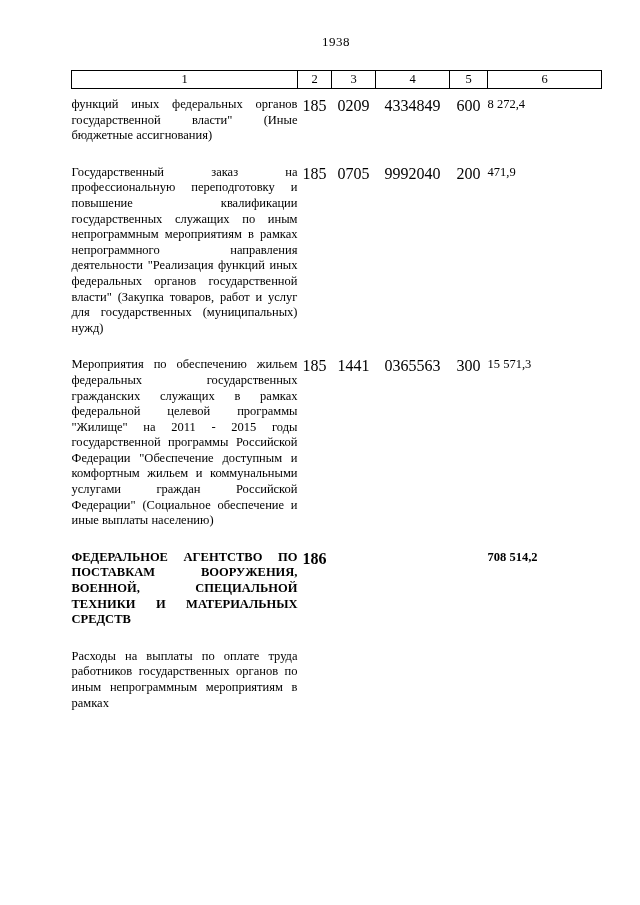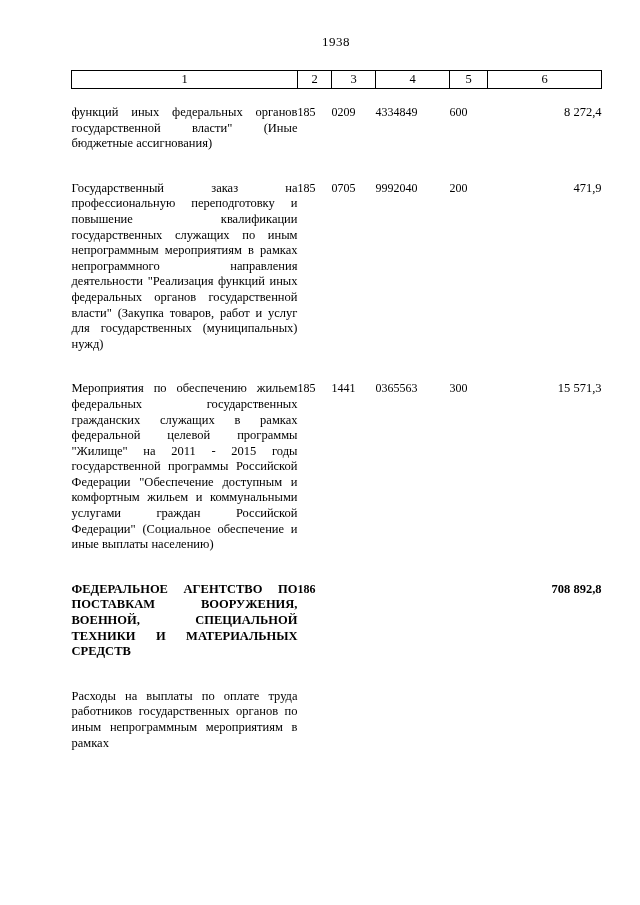--- a/index.html
+++ b/index.html
@@ -60,33 +60,33 @@
     text-align: justify;
     text-align-last: justify;
     padding-right: 2px;
     line-height: 15.6px;
     font-size: 12.5px;
   }
   td.name.last-left {
     text-align-last: left;
   }
   td.num {
-    text-align: left;
-    font-size: 12px;
+    text-align: center;
+    font-size: 16px;
     vertical-align: bottom;
     padding-bottom: 0;
   }
   td.sum {
-    text-align: right;
+    text-align: left;
     font-size: 12.5px;
     vertical-align: bottom;
     padding-right: 4px;
   }
   tr.data-row > td {
-    padding-top: 16px;
+    padding-top: 8px;
     padding-bottom: 0;
   }
   .spacer {
     height: 13px;
   }
   .bold {
     font-weight: bold;
   }
 </style>
 </head>
@@ -154,21 +154,21 @@
         <tr>
             <td class="spacer" colspan="6"></td>
           </tr>
 
         <tr class="data-row">
           <td class="name bold">ФЕДЕРАЛЬНОЕ АГЕНТСТВО ПО ПОСТАВКАМ ВООРУЖЕНИЯ, ВОЕННОЙ, СПЕЦИАЛЬНОЙ ТЕХНИКИ И МАТЕРИАЛЬНЫХ СРЕДСТВ</td>
           <td class="num bold">186</td>
           <td class="num bold"></td>
           <td class="num bold"></td>
           <td class="num bold"></td>
-          <td class="sum bold">708 892,8</td>
+          <td class="sum bold">708 514,2</td>
         </tr>
 
         <tr>
             <td class="spacer" colspan="6"></td>
           </tr>
 
         <tr class="data-row">
           <td class="name">Расходы на выплаты по оплате труда работников государственных органов по иным непрограммным мероприятиям в рамках</td>
           <td class="num"></td>
           <td class="num"></td>

